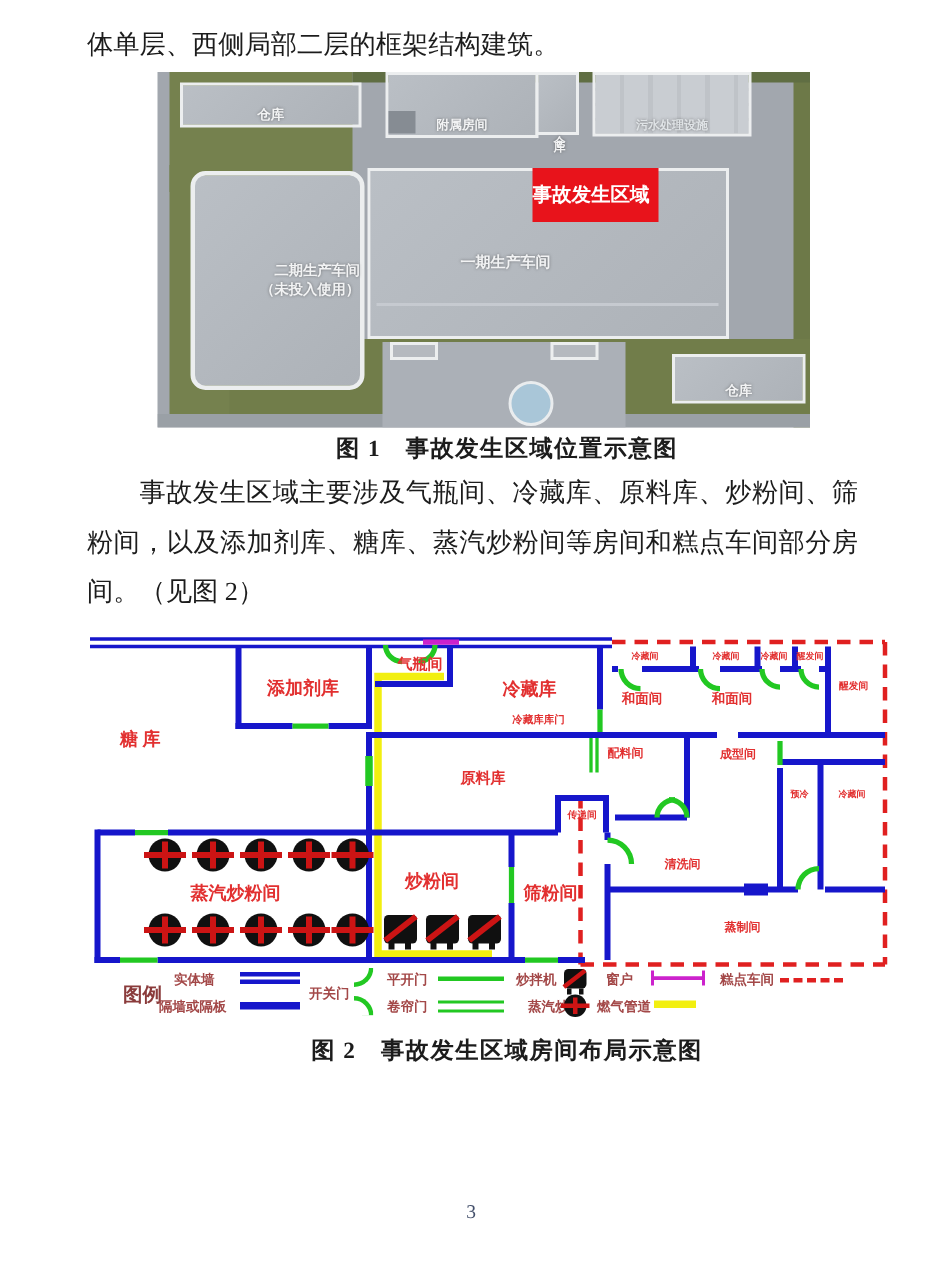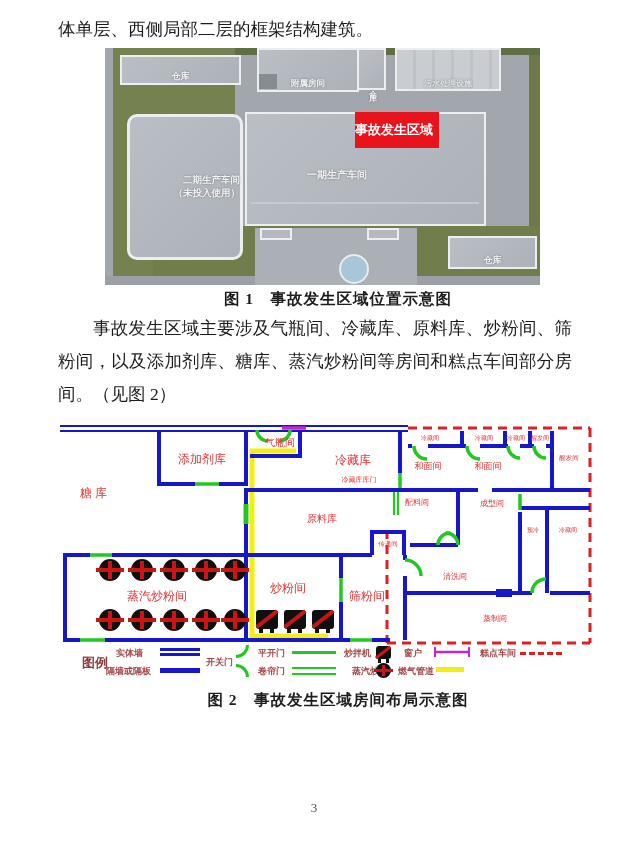--- a/index.html
+++ b/index.html
@@ -19,21 +19,21 @@
   .bld .alabel{color:#f2f3f4;font-family:"Liberation Sans",sans-serif;font-weight:bold;
        text-shadow:0 0 2px rgba(60,60,60,.6);white-space:nowrap;}
   .vtext{writing-mode:vertical-rl;letter-spacing:2px;}
   .accbox{position:absolute;display:flex;align-items:center;justify-content:flex-start;}
   .accbox .alabel{color:#fff;font-family:"Liberation Sans",sans-serif;font-weight:bold;font-size:13px;white-space:nowrap;}
   .fountain{position:absolute;border-radius:50%;background:#a9c6d8;border:2px solid #e9ecee;}
   
   .plan{position:absolute;left:60px;top:418px;width:545px;height:230px;background:#fff;}
   .plansvg{position:absolute;left:0;top:0;}
   .rlabel{position:absolute;transform:translate(-50%,-50%);color:var(--label,#e23030);
-          font-family:"Liberation Sans",sans-serif;font-weight:normal;white-space:nowrap;}
+          font-family:"Liberation Sans",sans-serif;font-weight:bold;white-space:nowrap;}
   .wok{position:absolute;width:22px;height:22px;border-radius:50%;background:#101010;}
   .wok::before{content:"";position:absolute;left:-3px;right:-3px;top:9px;height:4px;background:#cc1414;}
   .wok::after{content:"";position:absolute;top:2px;bottom:2px;left:9px;width:4px;background:#cc1414;}
   .mixer{position:absolute;width:22px;height:19px;background:#101010;border-radius:3px;}
   .mixer::before{content:"";position:absolute;left:-2px;top:7px;width:26px;height:4px;background:#cc1414;
                  transform:rotate(-38deg);}
   .mixer::after{content:"";position:absolute;left:3px;bottom:-4px;width:4px;height:5px;background:#101010;
                 box-shadow:11px 0 0 #101010;}
   
   .legend{position:absolute;left:60px;top:644px;width:545px;height:42px;

